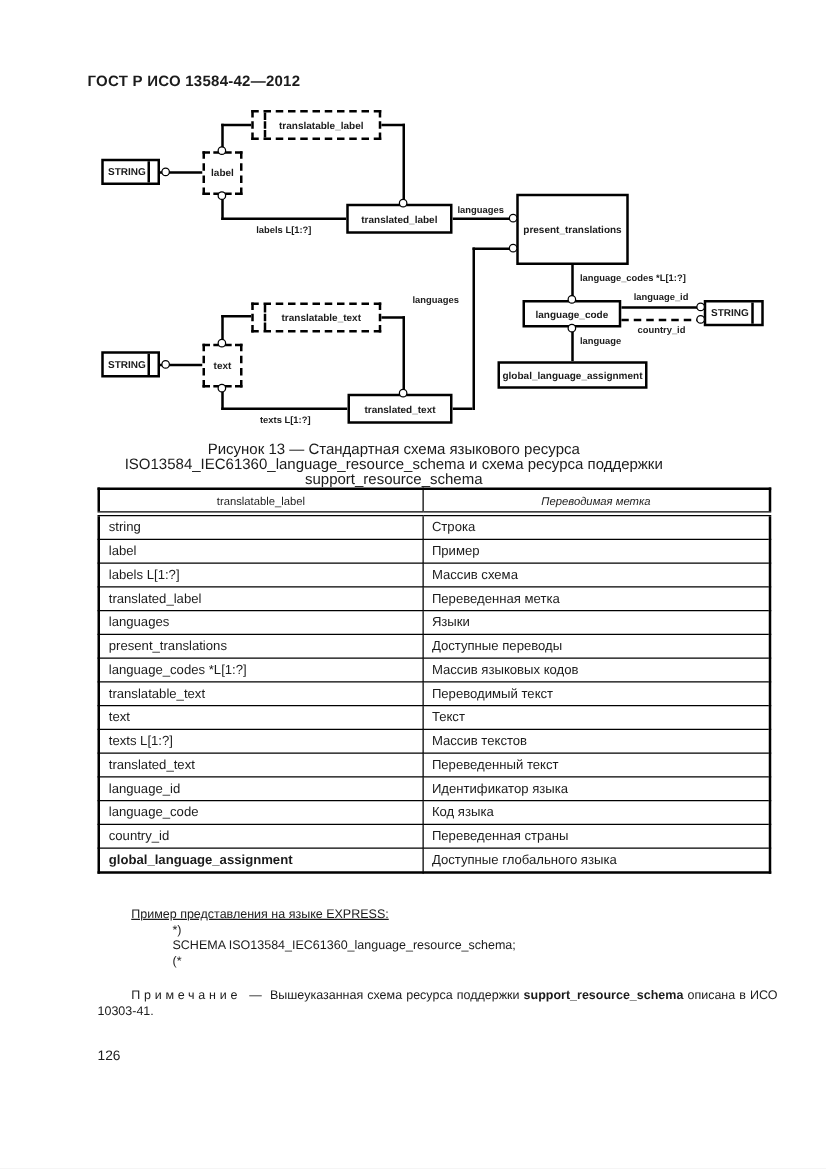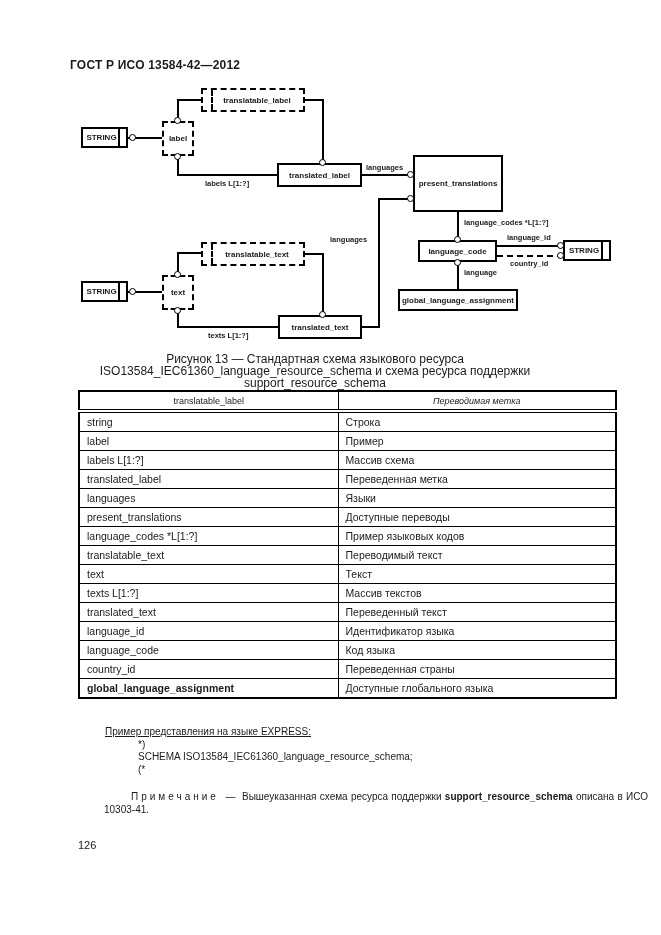--- a/index.html
+++ b/index.html
@@ -31,21 +31,21 @@
   .gtable th:last-child{border-right:none;font-style:italic;}
   .gtable td{height:18px;border-bottom:1px solid #000;border-right:1px solid #000;
              padding:0 0 0 7px;vertical-align:middle;}
   .gtable td:last-child{border-right:none;}
   .gtable tr:last-child td{border-bottom:none;}
   .gtable td.bold{font-weight:bold;}
   
   .example{position:absolute;left:105px;top:726px;font-size:10px;line-height:12.5px;}
   .example .head{text-decoration:underline;}
   .example .code{margin-left:33px;}
-  .note{position:absolute;left:78px;top:791px;width:544px;font-size:10px;line-height:12.5px;text-align:justify;margin-left:26px;}
+  .note{position:absolute;left:78px;top:791px;width:544px;font-size:10px;line-height:12.5px;text-align:justify;}
   .note .firstline-indent{display:inline-block;width:27px;}
   .note .spaced{letter-spacing:3px;}
   .note .b{font-weight:bold;}
   .page-num{position:absolute;left:78px;top:839px;font-size:11px;}
 </style>
 </head>
 <body>
 
 <div class="page">
 
@@ -176,21 +176,21 @@
         <tr>
           <td>languages</td>
           <td>Языки</td>
         </tr>
         <tr>
           <td>present_translations</td>
           <td>Доступные переводы</td>
         </tr>
         <tr>
           <td>language_codes *L[1:?]</td>
-          <td>Пример языковых кодов</td>
+          <td>Массив языковых кодов</td>
         </tr>
         <tr>
           <td>translatable_text</td>
           <td>Переводимый текст</td>
         </tr>
         <tr>
           <td>text</td>
           <td>Текст</td>
         </tr>
         <tr>

